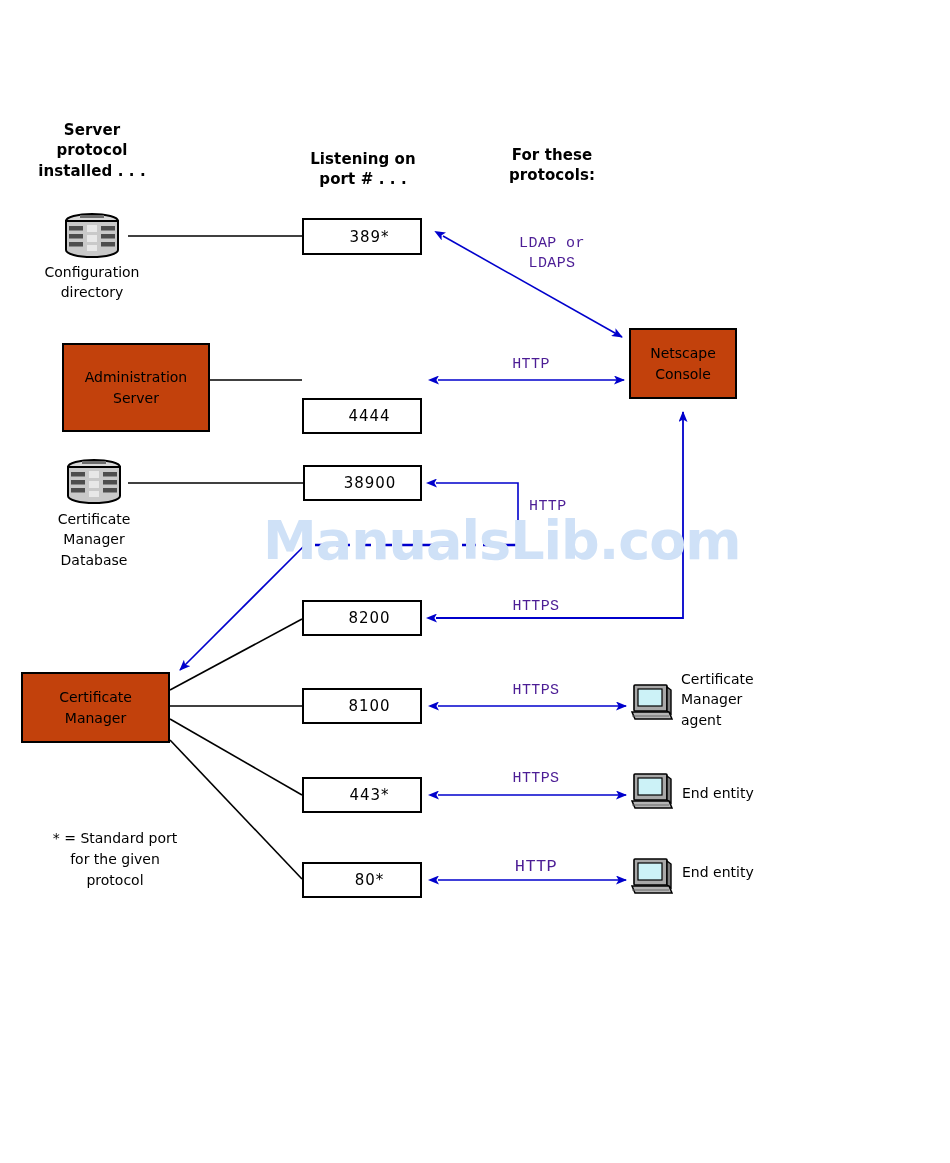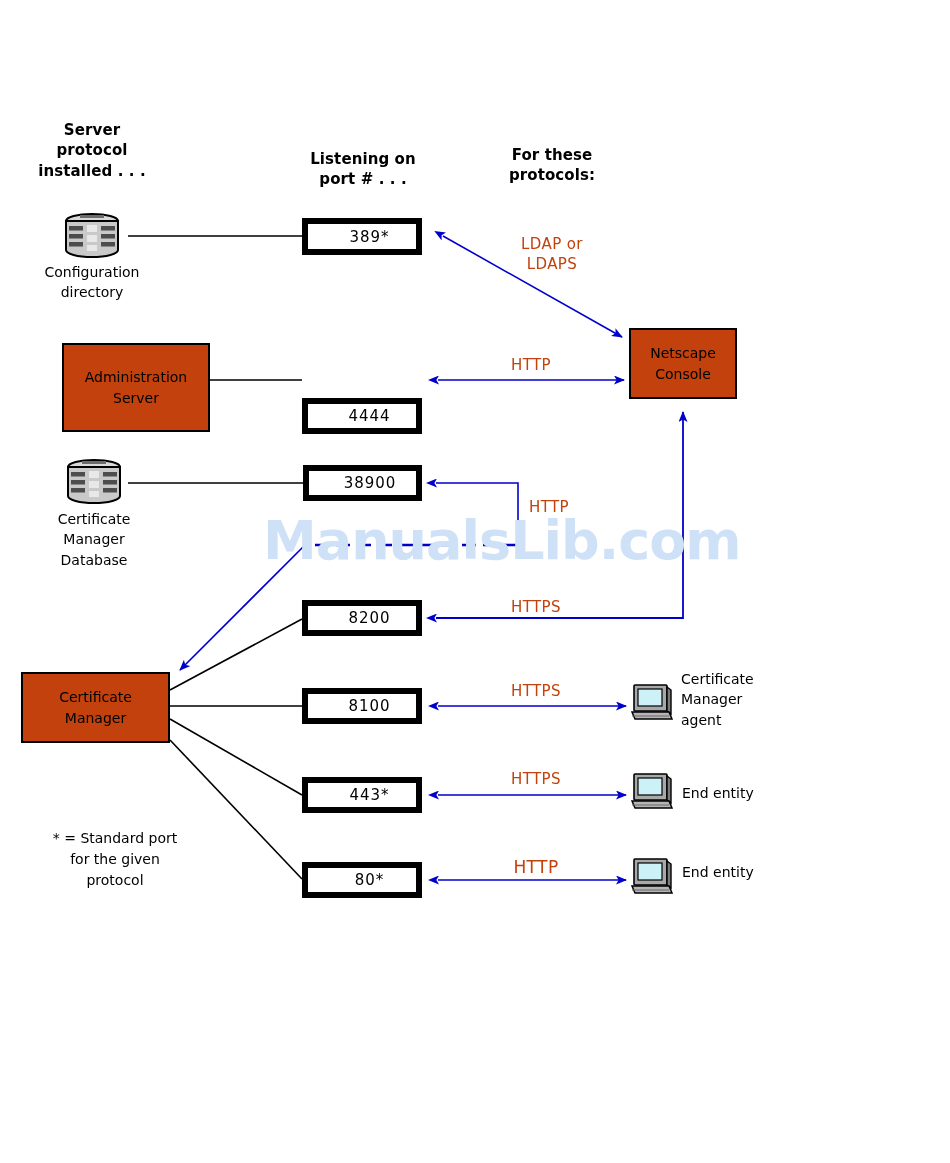--- a/index.html
+++ b/index.html
@@ -41,40 +41,41 @@
     align-items: center;
     justify-content: center;
     text-align: center;
     font-size: 14px;
     line-height: 1.45;
     color: #000;
   }
 
   
   .port-box {
-    border: 6px solid #000000;
+    border: 2px solid #000000;
     background: #fff;
     box-sizing: border-box;
     display: flex;
     align-items: center;
     justify-content: center;
     font-size: 15px;
     letter-spacing: 1px;
     color: #000;
     padding-left: 15px;
   }
 
   
   .proto-label {
     font-size: 15px;
-    color: #c2410c;
+    color: #4c1d95;
     text-align: center;
     line-height: 1.35;
     letter-spacing: 0.4px;
     white-space: nowrap;
+    font-family: Liberation Mono, monospace;
   }
 
   
   .caption {
     font-size: 14px;
     color: #000;
     text-align: center;
     line-height: 1.45;
   }
   .node-label {

